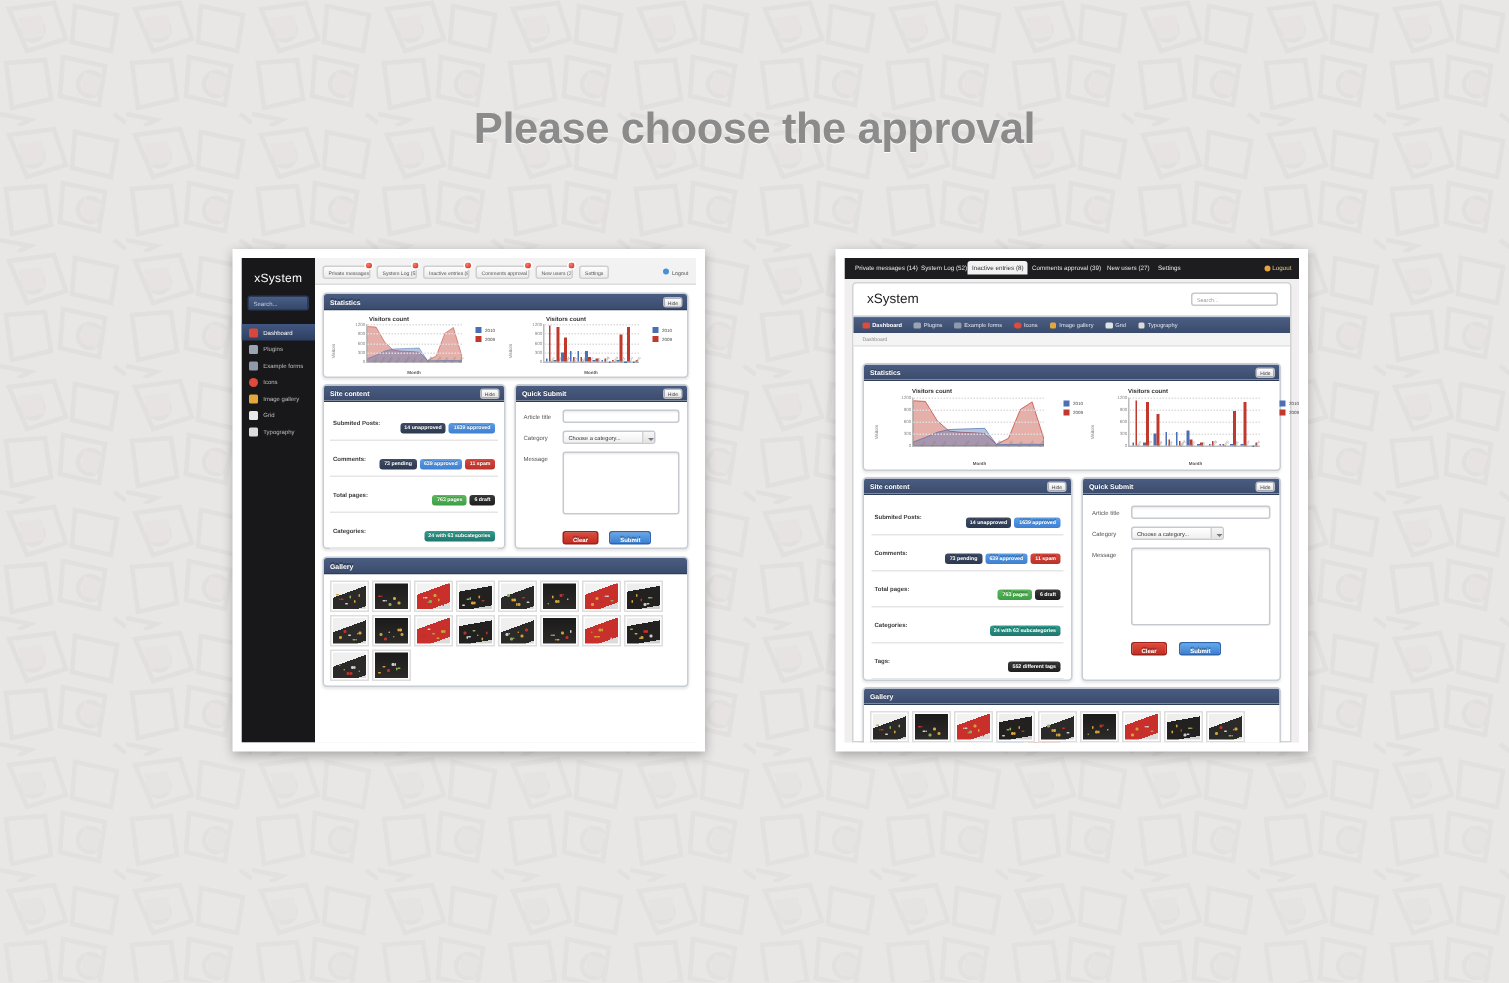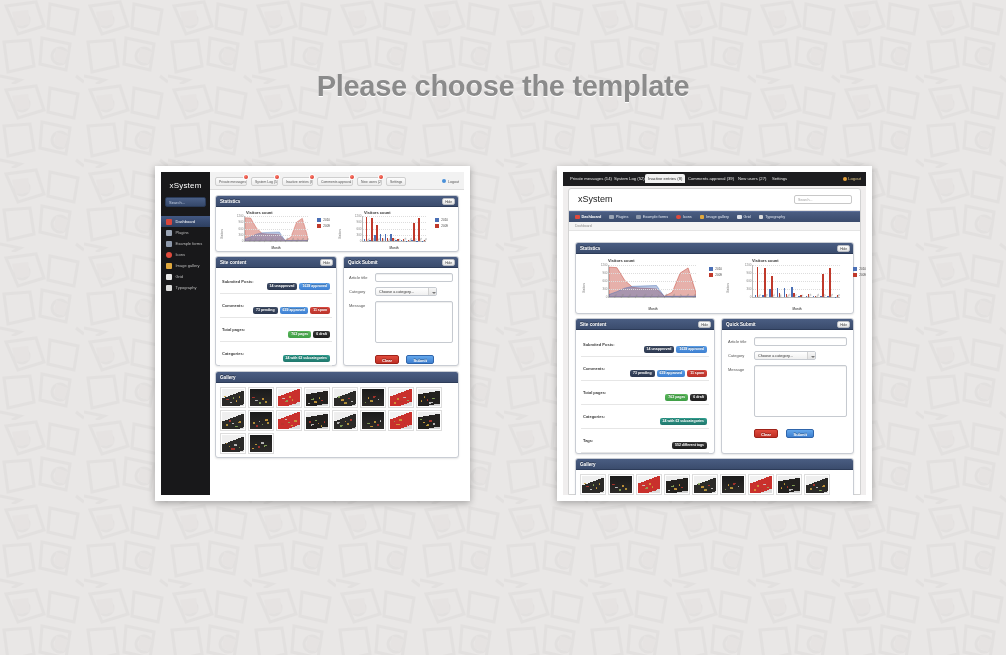--- a/index.html
+++ b/index.html
@@ -172,21 +172,21 @@
       </g>
       <g fill="#e4e1e0">
         <path d="M12 12 L28 10 L30 24 L16 26 Z"></path>
         <path d="M56 48 L68 52 L64 64 L54 60 Z"></path>
       </g>
     </pattern>
   </defs>
   <rect width="1006" height="655" fill="url(#mosaic)"></rect>
 </svg>
 
-<div id="page-title">Please choose the template</div>
+<div id="page-title">Please choose the approval</div>
 
 <div class="thumb-frame" id="thumb-left">
   <div class="thumb-inner">
 
     <div class="l-side">
       <div class="l-logo">xSystem</div>
       <div class="l-search">Search...</div>
       <div class="l-nav">
         <div class="l-nav-item active">
           <span class="l-ico" style="background:#d9463c"></span>

